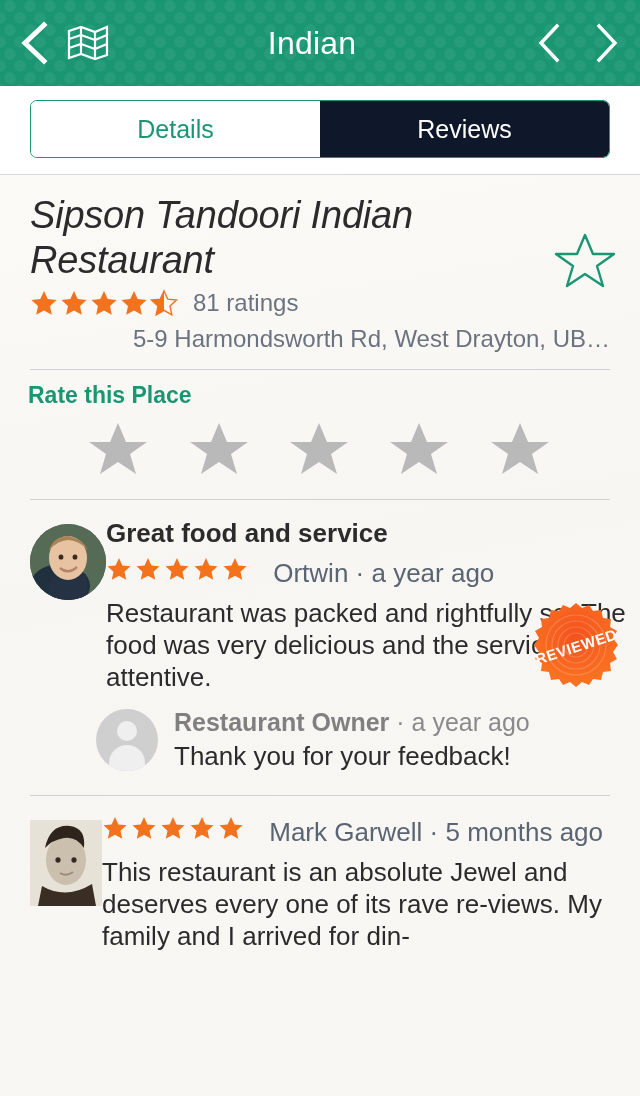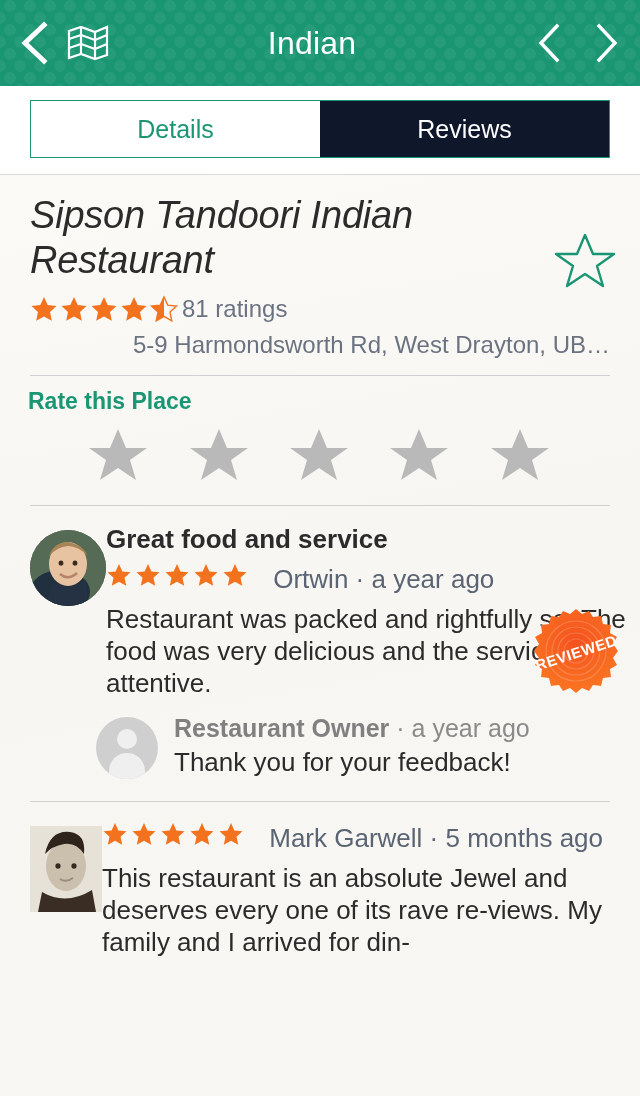--- a/index.html
+++ b/index.html
@@ -67,21 +67,21 @@
   
   .tabwrap {
     background: #ffffff;
     padding: 14px 30px 16px 30px;
     box-sizing: border-box;
     border-bottom: 1px solid #d9d9d9;
   }
   .tabs {
     display: flex;
     border: 1px solid #1a9673;
-    border-radius: 0;
+    border-radius: 7px;
     overflow: hidden;
     height: 56px;
   }
   .tab {
     flex: 1;
     display: flex;
     align-items: center;
     justify-content: center;
     font-size: 25px;
     color: #1a9673;
@@ -118,22 +118,22 @@
     font-style: italic;
   }
   .fav-star {
     position: absolute;
     right: 24px;
     top: 56px;
   }
   .rating-row {
     display: flex;
     align-items: center;
-    gap: 0;
-    margin-top: 12px;
+    gap: 11px;
+    margin-top: 6px;
   }
   .stars-sm {
     display: inline-flex;
     gap: 2px;
     line-height: 1;
   }
   .ratings-count {
     font-size: 24px;
     color: #6b7280;
   }
@@ -240,21 +240,21 @@
     font-size: 15px;
     font-weight: bold;
     letter-spacing: 0.6px;
   }
 
   
   .reply {
     display: flex;
     gap: 16px;
     padding: 14px 30px 0 96px;
-    align-items: flex-end;
+    align-items: center;
   }
   .reply-avatar {
     width: 62px; height: 62px;
     border-radius: 50%;
     background: #cfcfcf;
     flex: 0 0 62px;
     position: relative;
     overflow: hidden;
   }
   .reply-avatar::before {

